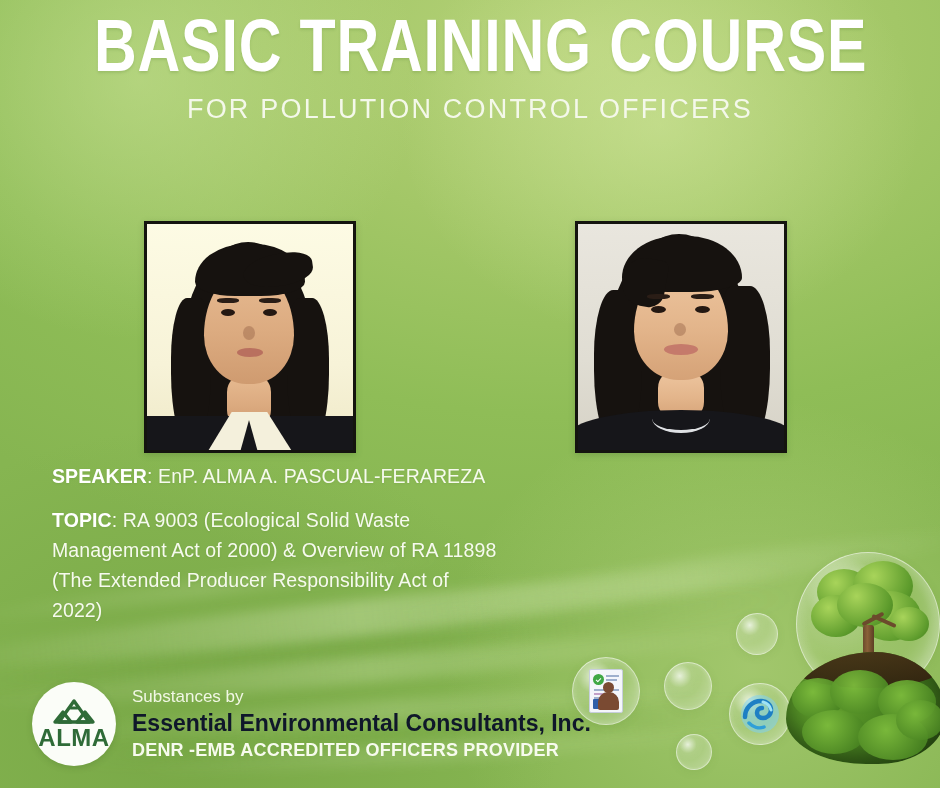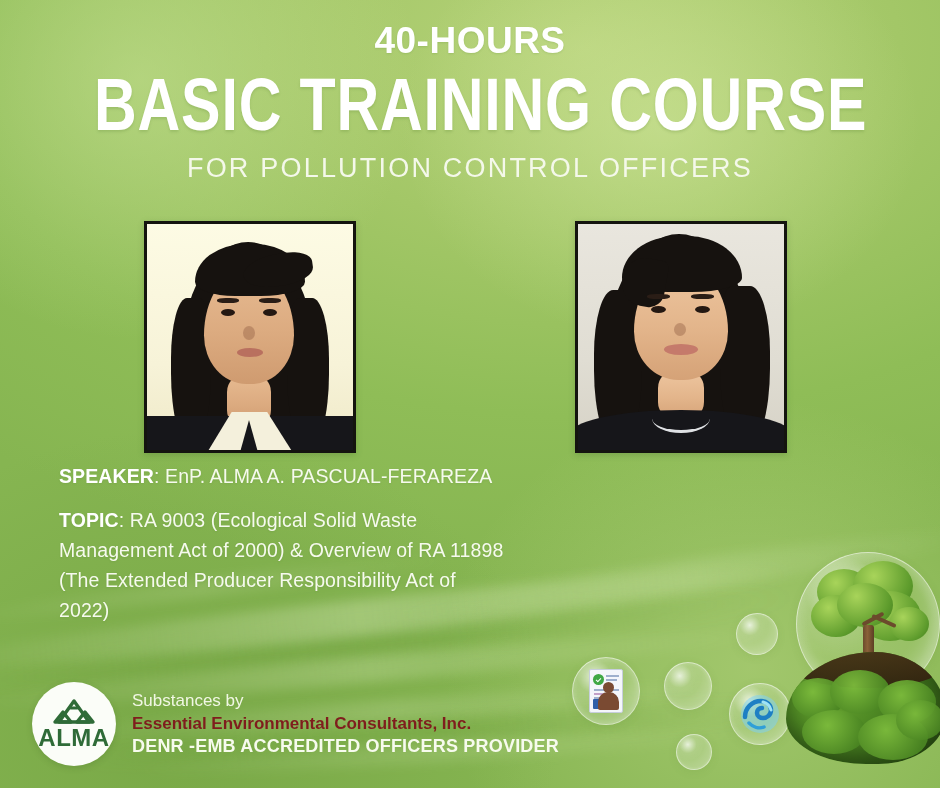--- a/index.html
+++ b/index.html
@@ -147,21 +147,21 @@
   .mouth{ position:absolute; background:#b9705f; border-radius:50%; }
   .nose { position:absolute; background: rgba(150,100,70,.45); border-radius:50%; }
   .necklace {
     position:absolute;
     border-bottom: 3px solid #dfe1e4;
     border-radius: 0 0 50% 50%;
   }
 
   
   .block { position: absolute; color: #f6faee; }
-  .block-left  { left: 59px;  top: 461px; width: 450px; }
+  .block-left  { left: 52px;  top: 461px; width: 450px; }
   .block-right { left: 514px; top: 461px; width: 400px; }
   .line {
     font-size: 19.5px;
     font-weight: 300;
     line-height: 30px;
     letter-spacing: .1px;
     margin: 0 0 6px 0;
     text-shadow: 0 1px 2px rgba(80,120,45,.15);
   }
   .line b {
@@ -285,21 +285,21 @@
   .logo-word {
     font-size: 24px; font-weight: 700; color: #2f6b38;
     letter-spacing: .5px; line-height: 1; margin-top: 1px;
   }
   .footer-text { color:#ffffff; }
   .fac {
     font-size: 17px; font-weight: 400; color: #f1f7e4;
     line-height: 1.25; margin-bottom: 2px;
   }
   .org {
-    font-size: 17px; font-weight: 700; color:#7f1d1d; line-height: 1.3;
+    font-size: 23px; font-weight: 700; color:#0f172a; line-height: 1.3;
   }
   .accred {
     font-size: 18px; font-weight: 700; color:#f7fbee;
     letter-spacing: .2px; line-height: 1.3;
   }
 </style>
 </head>
 <body>
 
 <div class="poster">
@@ -312,21 +312,20 @@
   <div class="sw-dark swd1"></div>
   <div class="sw-dark swd2"></div>
   <div class="swoosh sw1"></div>
   <div class="swoosh sw2"></div>
   <div class="swoosh sw3"></div>
   <div class="swoosh sw4"></div>
   <div class="swoosh sw5"></div>
   <div class="swoosh sw6"></div>
 
   <div class="header">
-    <div class="eyebrow">40-HOURS</div>
     <div class="title">BASIC TRAINING COURSE</div>
     <div class="subtitle">FOR POLLUTION CONTROL OFFICERS</div>
   </div>
 
   <div class="photo-frame photo-left">
     <div class="photo-inner">
       <div class="pl-bg"></div>
 
       <div class="hair" style="left:34px; top:18px; width:134px; height:190px;"></div>
       <div class="hair" style="left:24px; top:74px; width:40px; height:150px; border-radius:40% 30% 50% 50%;"></div>

